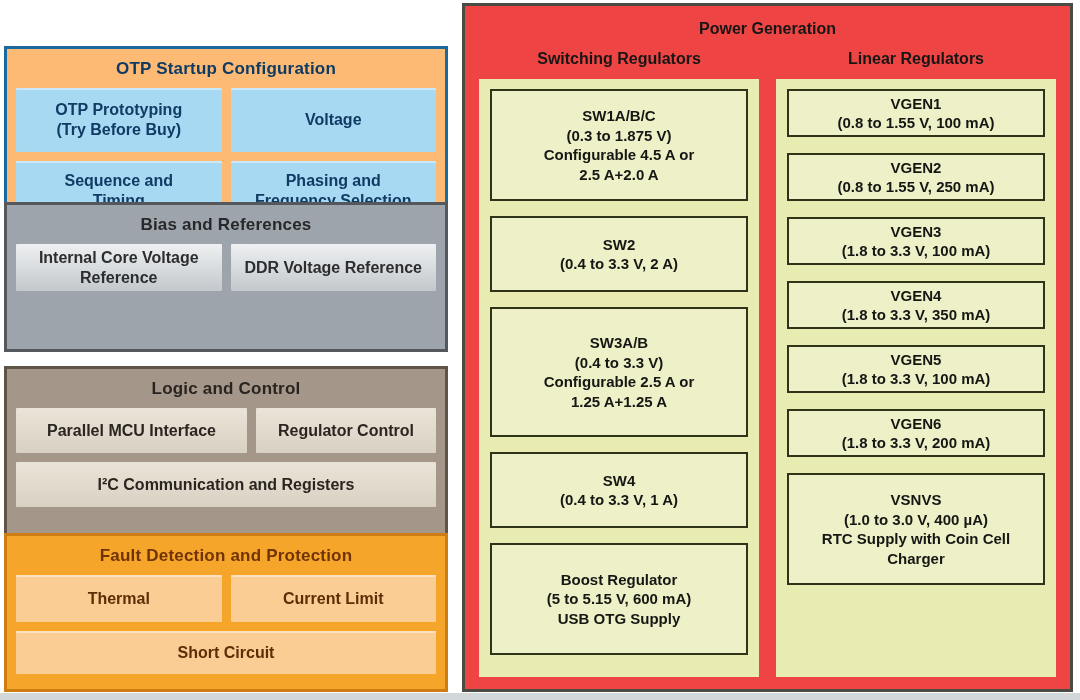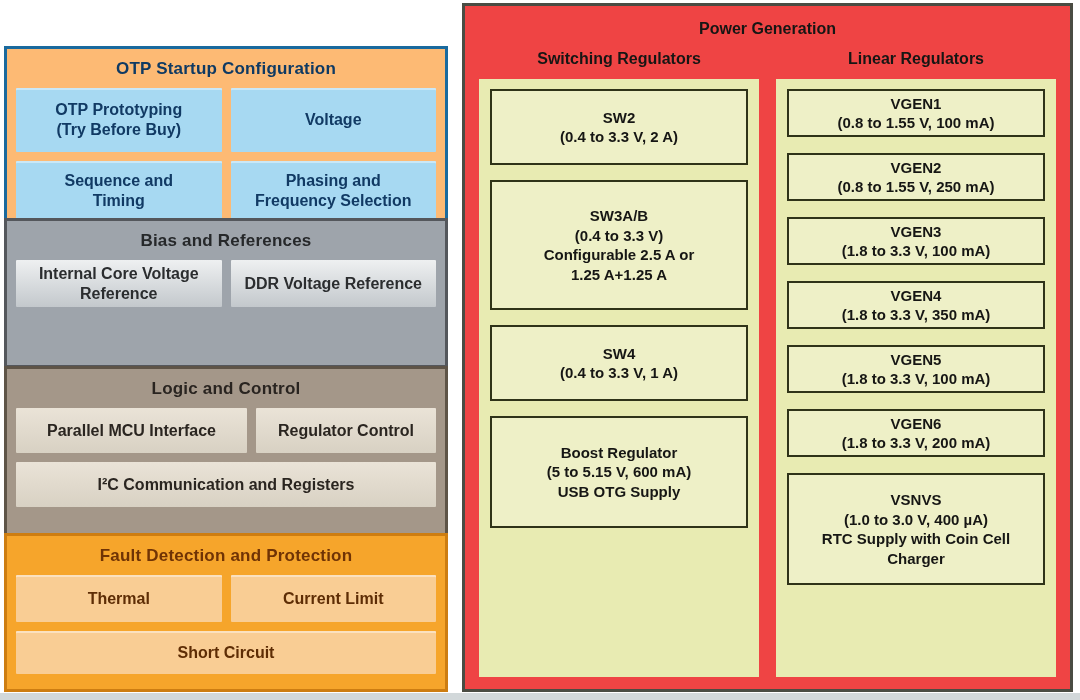--- a/index.html
+++ b/index.html
@@ -16,21 +16,21 @@
   .cell{
     display:flex;align-items:center;justify-content:center;text-align:center;
     font-weight:bold;font-size:16px;line-height:1.25;white-space:pre-line;border-radius:1px;
   }
 
   .sec-otp{top:6px;height:216px;background:#fdba74;border-color:#1a6a9e;margin-top:40px;}
   .sec-otp .sec-title{color:#0f3a63;}
   .grid-otp{grid-template-columns:1fr 1fr;grid-template-rows:64px 60px;}
   .otp-cell{background:#a7d9f2;color:#113a64;box-shadow:inset 0 2px 0 rgba(255,255,255,.4);}
 
-  .sec-bias{top:218px;height:150px;background:#9ea4ab;border-color:#54575c;}
+  .sec-bias{top:202px;height:150px;background:#9ea4ab;border-color:#54575c;}
   .sec-bias .sec-title{color:#26282a;}
   .grid-bias{grid-template-columns:1fr 1fr;grid-template-rows:47px 44px;}
   .bias-cell{background:linear-gradient(#eef0f1,#c3c8cc);color:#2b2d2f;}
 
   .sec-logic{top:366px;height:184px;background:#a49789;border-color:#5e5447;}
   .sec-logic .sec-title{color:#292420;}
   .grid-logic{grid-template-columns:231px 1fr;grid-template-rows:45px 45px;}
   .logic-cell{background:linear-gradient(#eae3d7,#d8d1c3);color:#2a2520;}
   .span2{grid-column:1 / 3;}
 
@@ -115,20 +115,26 @@
   <section class="power">
     <div class="power-title">Power Generation</div>
     <div class="power-heads">
       <div class="pcol-head">Switching Regulators</div>
       <div class="pcol-head">Linear Regulators</div>
     </div>
     <div class="power-cols">
 
       <div class="pcol">
         <div class="panel panel-sw">
+          <div class="block h-tall">
+            <div class="b-name">SW1A/B/C</div>
+            <div class="b-detail">(0.3 to 1.875 V)
+Configurable 4.5 A or
+2.5 A+2.0 A</div>
+          </div>
           <div class="block h-mid">
             <div class="b-name">SW2</div>
             <div class="b-detail">(0.4 to 3.3 V, 2 A)</div>
           </div>
           <div class="block h-xtall">
             <div class="b-name">SW3A/B</div>
             <div class="b-detail">(0.4 to 3.3 V)
 Configurable 2.5 A or
 1.25 A+1.25 A</div>
           </div>

